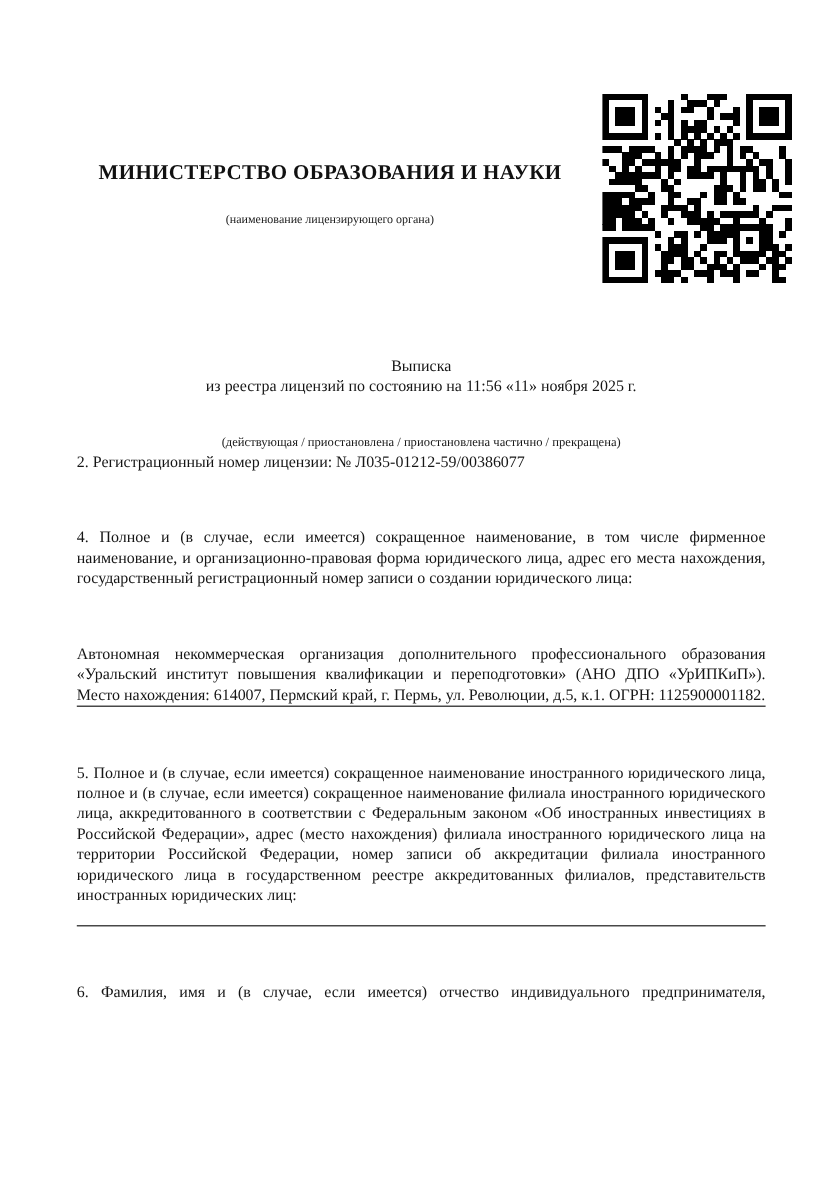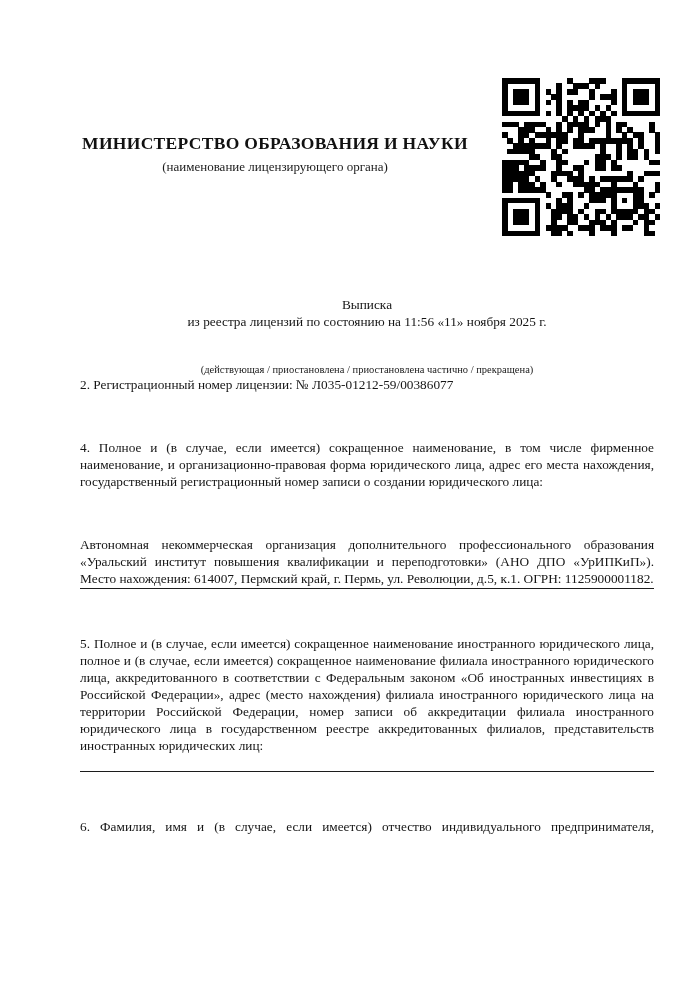--- a/index.html
+++ b/index.html
@@ -4,24 +4,24 @@
 <style>
   html,body{margin:0;padding:0;background:#ffffff;}
   .page{
     width:700px;height:836px;background:#ffffff;position:relative;
     font-family:"Liberation Serif","DejaVu Serif",serif;color:#111111;
     overflow:hidden;
   }
   
   .org-block{position:absolute;left:64px;top:129px;width:422px;text-align:center;}
   .org-line{font-weight:bold;font-size:17.5px;line-height:28px;letter-spacing:0.3px;}
-  .org-caption{font-size:13px;line-height:13px;margin-top:3px;color:#1a1a1a;}
+  .org-caption{font-size:10px;line-height:13px;margin-top:20px;color:#1a1a1a;}
   .qr-box{position:absolute;left:502px;top:78px;width:158px;height:158px;background:#fff;}
   
-  .content{position:absolute;left:80px;top:296px;width:574px;font-size:13.3px;line-height:17px;color:#151515;}
+  .content{position:absolute;left:64px;top:296px;width:574px;font-size:13.3px;line-height:17px;color:#151515;}
   .doc-title{text-align:center;margin:0 0 33px 0;}
   .just{text-align:justify;margin-top:46px;}
   .m17{} .m18{margin-top:18px;} .m20{margin-top:20px;} .m21{margin-top:5px;}
   p{margin:0;}
   .small-caption{font-size:10.5px;line-height:13px;text-align:center;margin-top:4px;color:#1a1a1a;font-family:Liberation Serif, serif;}
   .rule{border-top:1.6px solid #1c1c1c;height:0;margin-top:1px;}
   .rule-gap{margin-top:17px;}
   .page-number{text-align:center;margin-top:14px;}
 </style>
 </head>

